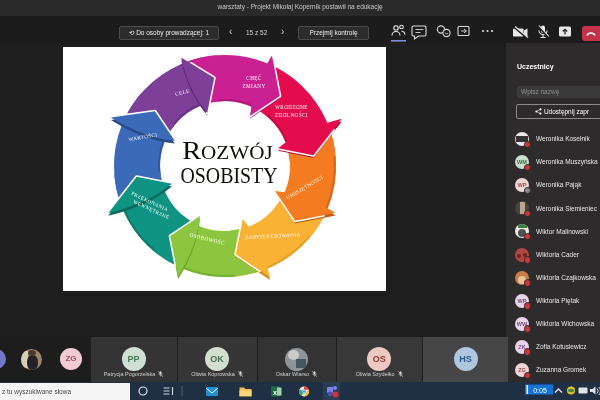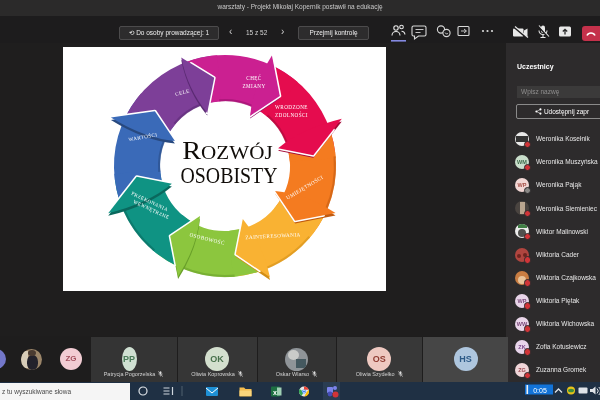--- a/index.html
+++ b/index.html
@@ -217,21 +217,21 @@
 
 <div class="abs" style="left:0;top:336px;width:506px;height:46px;background:#1e1d1d;"></div>
 <div class="abs" style="left:-14px;top:349px;width:20px;height:20px;border-radius:50%;background:#7377c9;"></div>
 <div class="abs" style="left:20.5px;top:349px;width:21px;height:21px;border-radius:50%;background:#9b8569;overflow:hidden;">
     <div class="abs" style="left:0px;top:2px;width:7px;height:17px;background:#d8cdb8;"></div>
     <div class="abs" style="left:6px;top:6px;width:11px;height:15px;background:#23222b;border-radius:45%;"></div>
     <div class="abs" style="left:7px;top:1px;width:8px;height:6px;background:#4a3b31;border-radius:50%;"></div>
   </div>
 <div class="abs" style="left:60px;top:348px;width:22px;height:22px;border-radius:50%;background:#f2ccd3;color:#a4505e;font-size:8px;font-weight:bold;line-height:22px;text-align:center;">ZG</div>
 <div class="abs" style="left:90.5px;top:336.5px;width:86px;height:45.5px;background:#343434;"></div>
-<div class="abs" style="left:121.5px;top:346.5px;width:15px;height:24px;border-radius:50%;background:#cfe0d2;color:#4a7c59;font-size:9px;font-weight:bold;line-height:24px;text-align:center;">PP</div>
+<div class="abs" style="left:121.5px;top:346.5px;width:24px;height:24px;border-radius:50%;background:#cfe0d2;color:#4a7c59;font-size:9px;font-weight:bold;line-height:24px;text-align:center;">PP</div>
 <div class="abs" style="left:90.5px;top:370.5px;width:86px;text-align:center;font-size:5.5px;color:#d2d2d2;white-space:nowrap;">Patrycja Pogorzelska<svg width="5" height="6" viewBox="0 0 10 12" style="vertical-align:-1px;margin-left:3px;">
       <rect x="3.2" y="0.5" width="3.6" height="6.5" rx="1.8" fill="#ddd"></rect>
       <path d="M1.5,5 a3.5,3.5 0 0 0 7,0 M5,8.5 L5,11" stroke="#ddd" stroke-width="1" fill="none"></path>
       <line x1="0.5" y1="0.5" x2="9.5" y2="11.5" stroke="#ddd" stroke-width="1.2"></line>
     </svg></div>
 <div class="abs" style="left:177.5px;top:336.5px;width:79px;height:45.5px;background:#363636;"></div>
 <div class="abs" style="left:205.0px;top:346.5px;width:24px;height:24px;border-radius:50%;background:#d3dfce;color:#49714d;font-size:9px;font-weight:bold;line-height:24px;text-align:center;">OK</div>
 <div class="abs" style="left:177.5px;top:370.5px;width:79px;text-align:center;font-size:5.5px;color:#d2d2d2;white-space:nowrap;">Oliwia Koprowska<svg width="5" height="6" viewBox="0 0 10 12" style="vertical-align:-1px;margin-left:3px;">
       <rect x="3.2" y="0.5" width="3.6" height="6.5" rx="1.8" fill="#ddd"></rect>
       <path d="M1.5,5 a3.5,3.5 0 0 0 7,0 M5,8.5 L5,11" stroke="#ddd" stroke-width="1" fill="none"></path>

